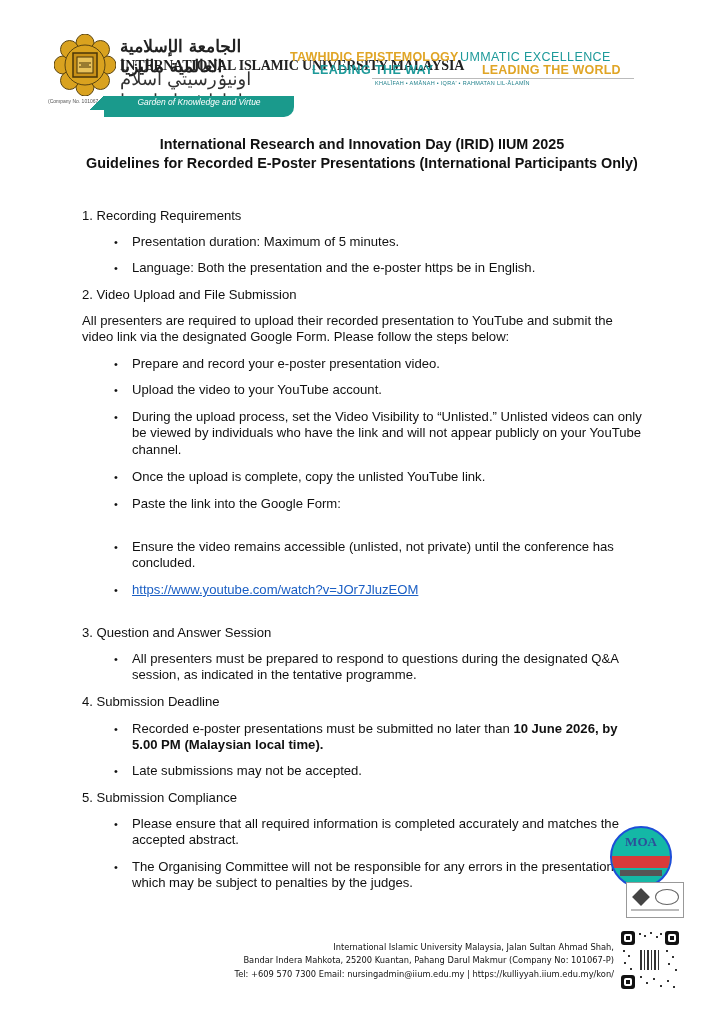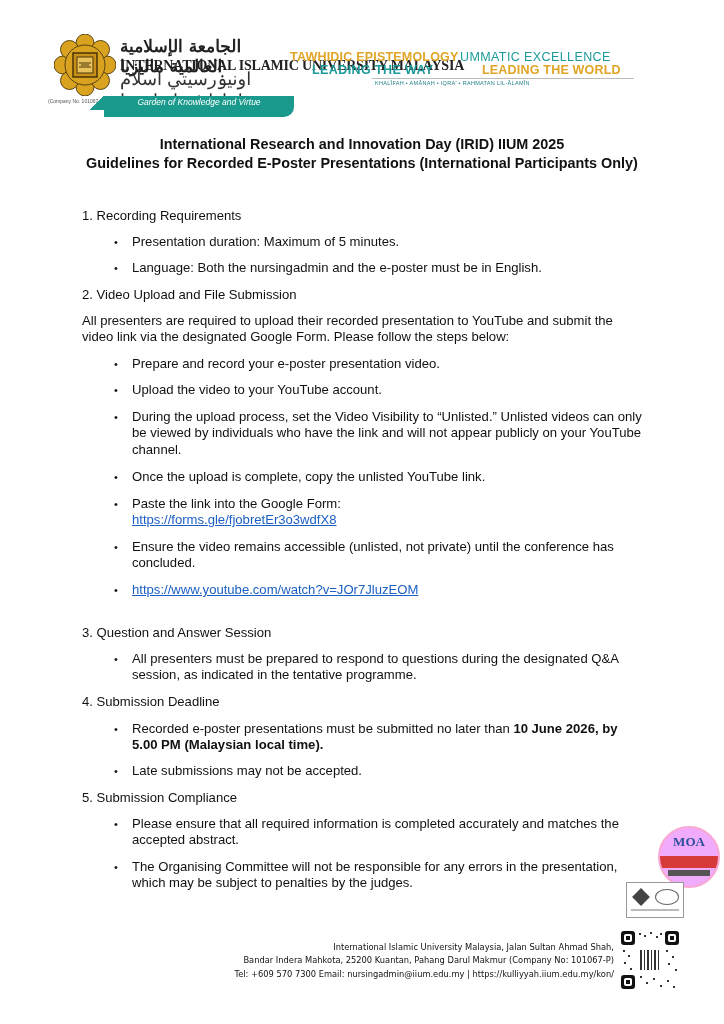--- a/index.html
+++ b/index.html
@@ -32,21 +32,21 @@
   .content { left:82px; top:206px; width:560px; font-size:13.1px; line-height:16.4px; }
   .heading { position:absolute; left:0; white-space:nowrap; }
   .para { position:absolute; left:0; width:556px; }
   .bullet { position:absolute; left:32px; width:12px; }
   .bullet::before { content:"•"; font-size:11px; }
   .btext { position:absolute; left:50px; width:510px; }
   .link { color:#1b5fc4; text-decoration:underline; }
   b { font-weight:bold; }
 
   
-  .badge-moa { left:658px; top:826px; width:58px; height:58px; border-radius:50%; border:2px solid #f9a8d4; background:#f0abfc; overflow:hidden; }
+  .badge-moa { left:610px; top:826px; width:58px; height:58px; border-radius:50%; border:2px solid #1d4ed8; background:#14b8a6; overflow:hidden; }
   .moa-text { left:0; top:6px; width:58px; text-align:center; font-weight:bold; font-size:13px; color:#2d4f9a; font-family:"Liberation Serif", serif; }
   .moa-band { left:0; top:28px; width:58px; height:12px; background:#d83a3a; }
   .moa-band2 { left:8px; top:42px; width:42px; height:6px; background:#555; }
   .badge-iso { left:626px; top:882px; width:56px; height:34px; border:1px solid #999; background:#fff; }
   .iso-a { left:5px; top:5px; width:18px; height:18px; background:#444; transform:rotate(45deg) scale(0.7); }
   .iso-b { left:28px; top:6px; width:22px; height:14px; border:1px solid #666; border-radius:50%; }
   .iso-foot { left:4px; top:26px; width:48px; height:2px; background:#bbb; }
 
   
   .footer { left:150px; top:941px; width:464px; text-align:right; font-family:"DejaVu Sans", sans-serif; font-size:8.3px; line-height:13.3px; color:#111; }
@@ -94,36 +94,35 @@
   <div>International Research and Innovation Day (IRID) IIUM 2025</div>
   <div>Guidelines for Recorded E-Poster Presentations (International Participants Only)</div>
 </div>
 
 <div class="abs content">
 
   <div class="heading" style="top:2px;">1. Recording Requirements</div>
   <span class="bullet" style="top:28px;"></span>
   <div class="btext" style="top:28px;">Presentation duration: Maximum of 5 minutes.</div>
   <span class="bullet" style="top:54px;"></span>
-  <div class="btext" style="top:54px;">Language: Both the nursingadmin and the e-poster must be in English.</div>
+  <div class="btext" style="top:54px;">Language: Both the presentation and the e-poster https be in English.</div>
 
   <div class="heading" style="top:81px;">2. Video Upload and File Submission</div>
   <div class="para" style="top:107px;">All presenters are required to upload their recorded presentation to YouTube and submit the video link via the designated Google Form. Please follow the steps below:</div>
   <span class="bullet" style="top:150px;"></span>
   <div class="btext" style="top:150px;">Prepare and record your e-poster presentation video.</div>
   <span class="bullet" style="top:176px;"></span>
   <div class="btext" style="top:176px;">Upload the video to your YouTube account.</div>
   <span class="bullet" style="top:203px;"></span>
   <div class="btext" style="top:203px;">During the upload process, set the Video Visibility to “Unlisted.” Unlisted videos can only be viewed by individuals who have the link and will not appear publicly on your YouTube channel.</div>
   <span class="bullet" style="top:263px;"></span>
   <div class="btext" style="top:263px;">Once the upload is complete, copy the unlisted YouTube link.</div>
   <span class="bullet" style="top:290px;"></span>
   <div class="btext" style="top:290px;">
     <div>Paste the link into the Google Form:</div>
-    <a class="link">https://forms.gle/fjobretEr3o3wdfX8</a>
   </div>
   <span class="bullet" style="top:333px;"></span>
   <div class="btext" style="top:333px;">Ensure the video remains accessible (unlisted, not private) until the conference has concluded.</div>
   <span class="bullet" style="top:376px;"></span>
   <div class="btext" style="top:376px;">
     <a class="link">https://www.youtube.com/watch?v=JOr7JluzEOM</a>
   </div>
 
   <div class="heading" style="top:419px;">3. Question and Answer Session</div>
   <span class="bullet" style="top:445px;"></span>

